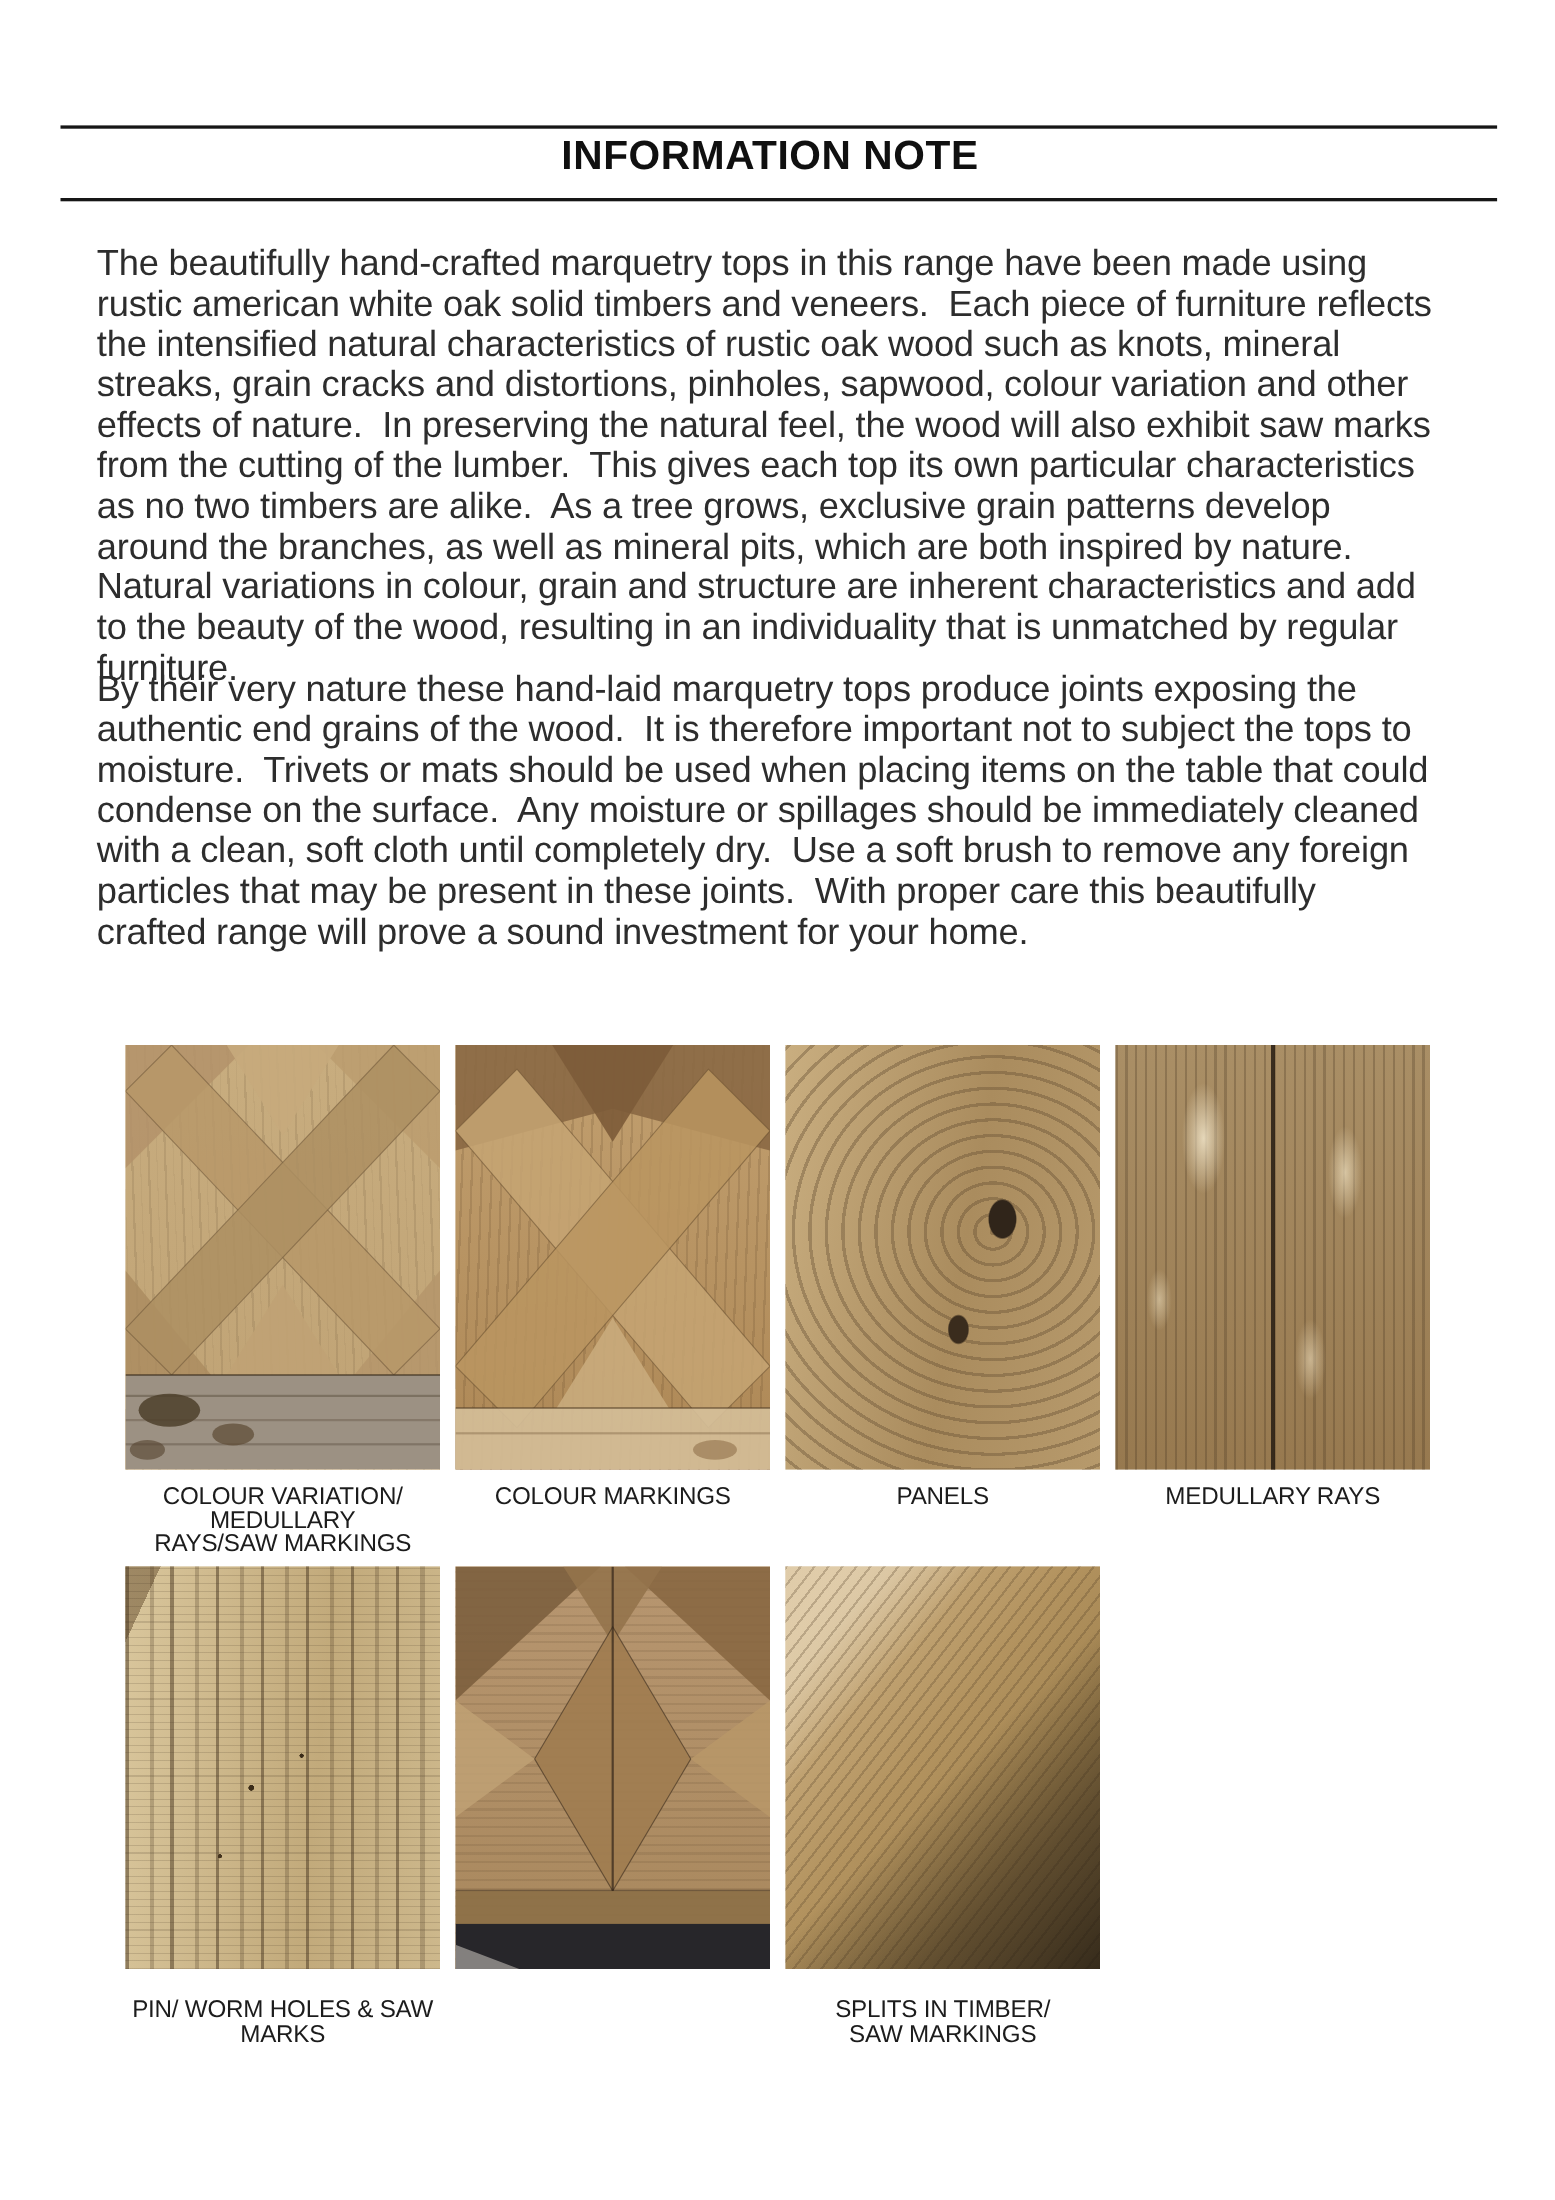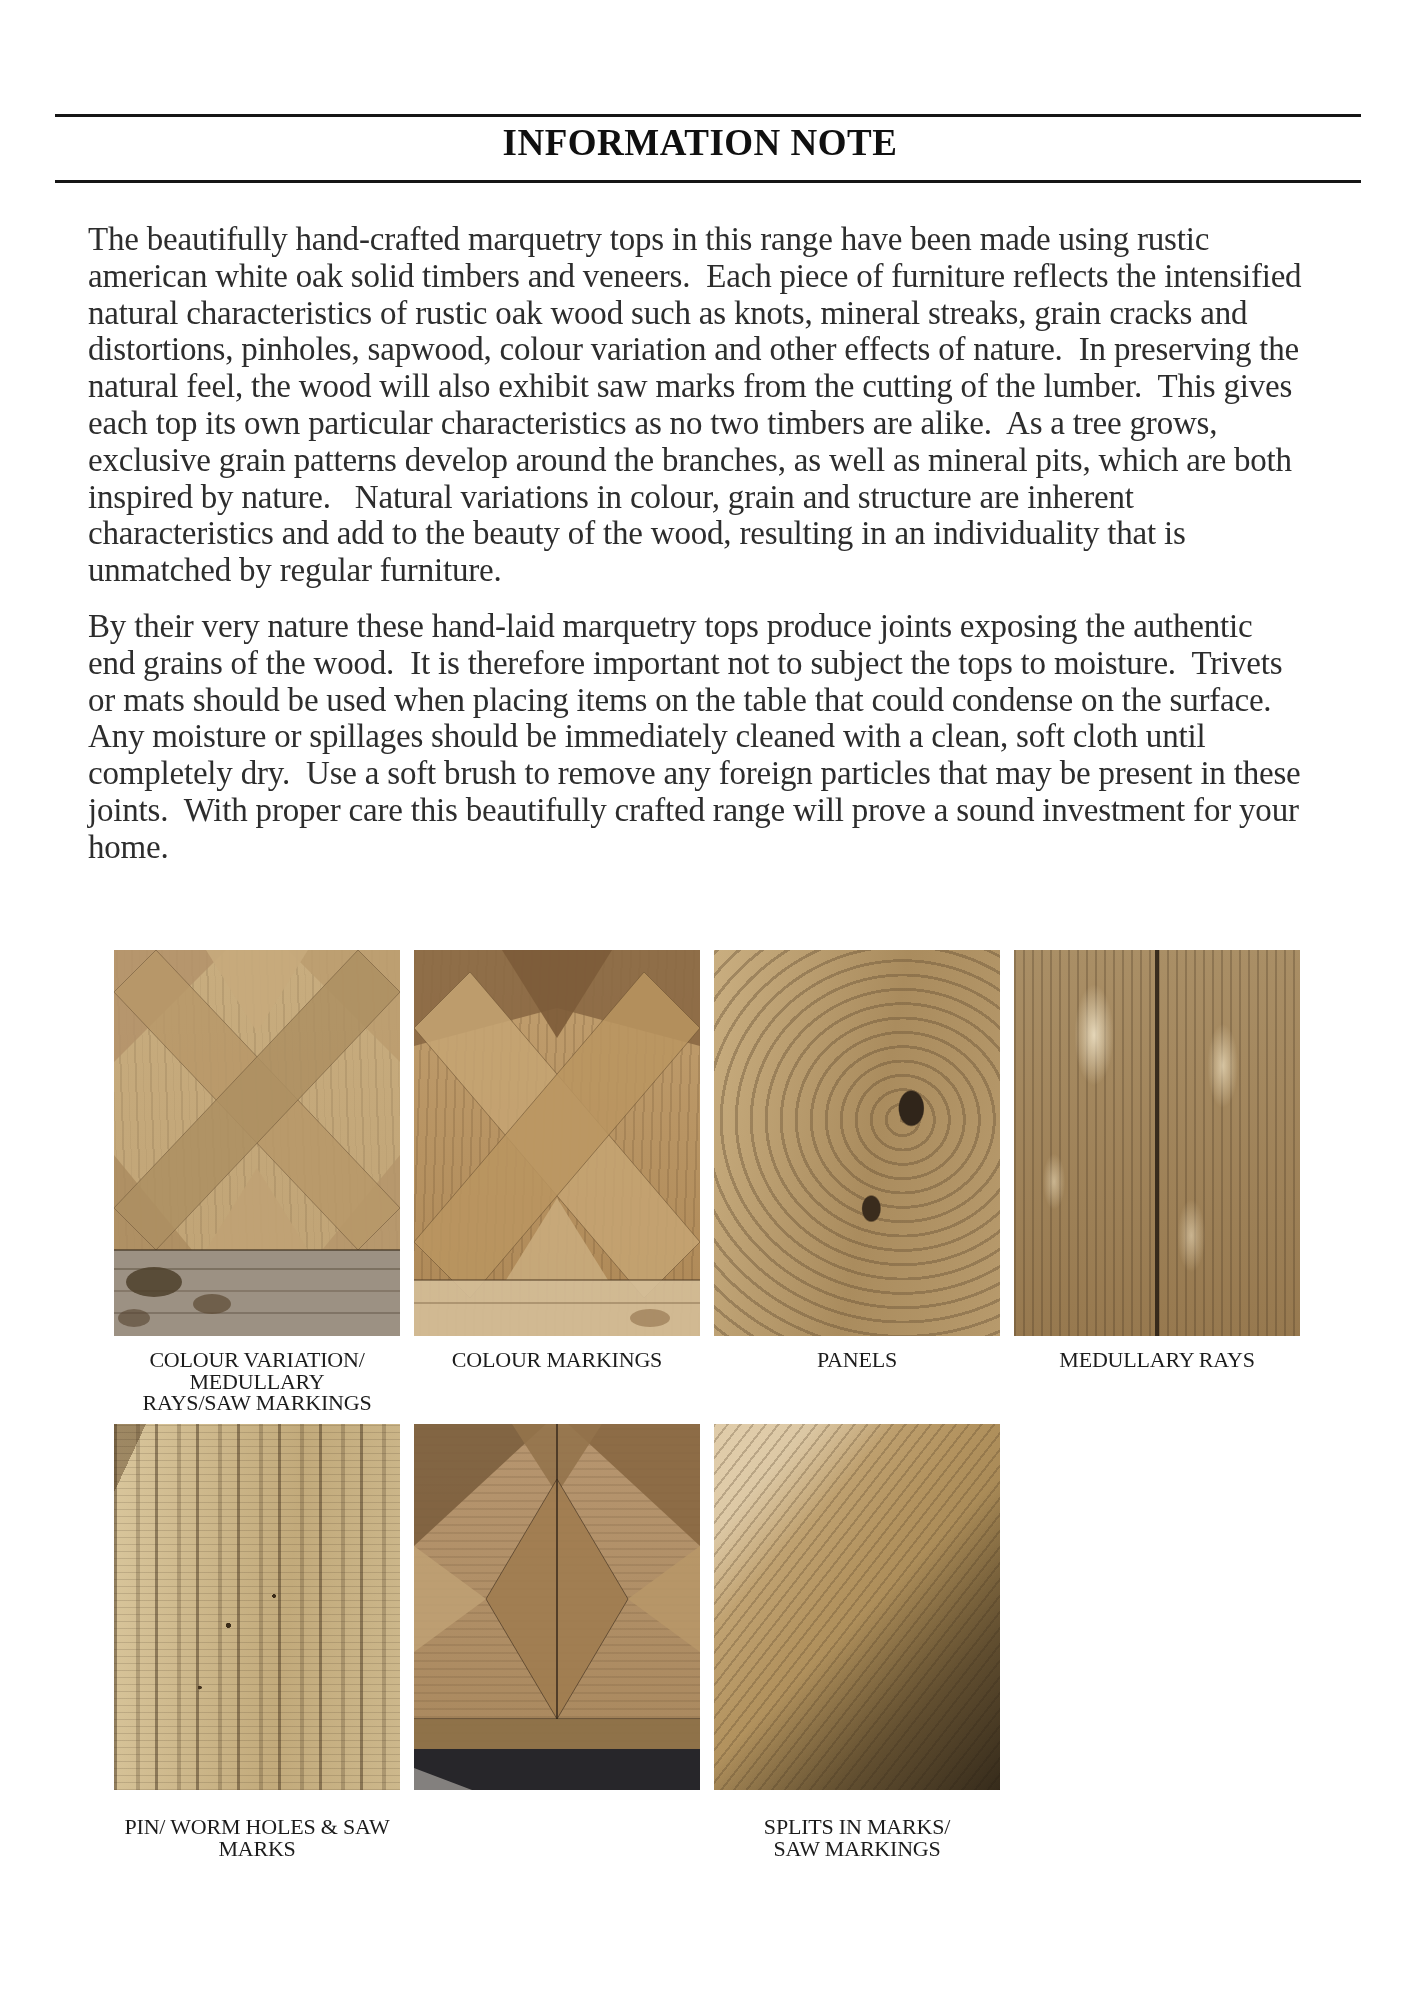--- a/index.html
+++ b/index.html
@@ -1,18 +1,18 @@
 <!DOCTYPE html>
 <html><head>
 <meta charset="utf-8">
 <style>
   html,body{margin:0;padding:0;background:#ffffff;}
   .page{
     position:relative;width:1400px;height:2000px;background:#ffffff;overflow:hidden;
-    font-family:Liberation Serif, serif;
+    font-family:Liberation Sans, sans-serif;
   }
   .rule{position:absolute;left:55px;width:1306px;height:3px;background:#161616;}
   .rule-top{top:114px;}
   .rule-bottom{top:180px;}
   .page-title{
     position:absolute;top:121px;left:0;width:100%;text-align:center;
     font-size:37px;font-weight:600;color:#101010;letter-spacing:0.5px;
   }
   .para{
     position:absolute;left:88px;width:1215px;
@@ -162,19 +162,19 @@
           <line x1="0" y1="295" x2="286" y2="295" stroke="rgba(48,36,24,.5)" stroke-width="2"></line>
           <rect x="0" y="295" width="286" height="30" fill="#8d7148" fill-opacity=".95"></rect>
           <rect x="0" y="325" width="286" height="41" fill="#27262a"></rect>
           <polygon points="0,344 58,366 0,366" fill="#9b9793" fill-opacity=".8"></polygon>
         </svg>
       </div>
     </div>
 
     <div class="fig">
       <div class="photo wood7"></div>
-      <div class="caption">SPLITS IN MARKS/
+      <div class="caption">SPLITS IN TIMBER/
 SAW MARKINGS</div>
     </div>
 
   </div>
 
 </div>
 
 </body></html>

